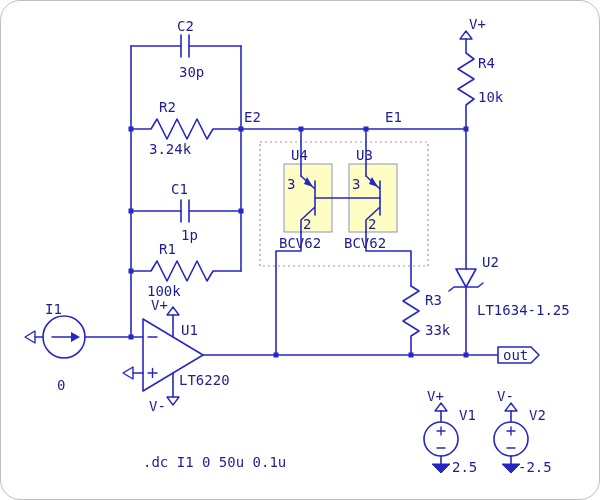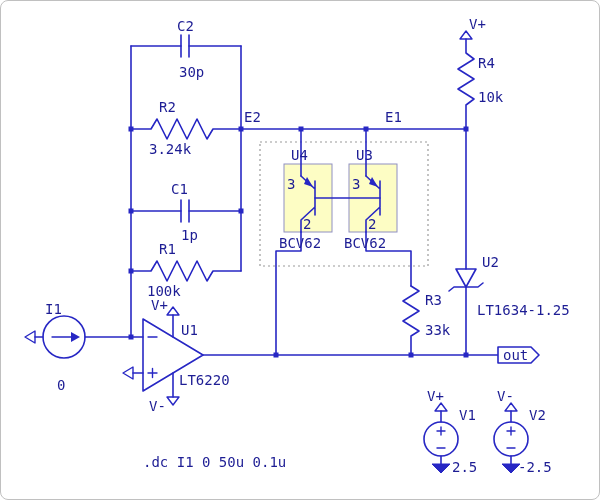--- a/index.html
+++ b/index.html
@@ -1,20 +1,20 @@
 <!DOCTYPE html>
 <html style="--wire: #2727c4; --text: #1d1d94; --component_fill: #fdfdc4; --selection: #9a9a9a; --canvas: #ffffff; --border: #c0c0c0;"><head>
 <meta charset="utf-8">
 <style>
   html,body{margin:0;padding:0;background:#fff;}
   .frame{
     width:600px;height:500px;box-sizing:border-box;
     background:var(--canvas,#ffffff);
     border:1px solid var(--border,#c0c0c0);
-    border-radius:8px;overflow:hidden;
+    border-radius:20px;overflow:hidden;
   }
   svg{display:block;}
   .wire{stroke:var(--wire,#2727c4);stroke-width:1.6;fill:none;stroke-linejoin:round;stroke-linecap:round;}
   .sym{stroke:var(--wire,#2727c4);stroke-width:1.6;fill:none;stroke-linejoin:round;stroke-linecap:round;}
   .thin{stroke-width:1.4;}
   .solid{fill:var(--wire,#2727c4);stroke:var(--wire,#2727c4);stroke-width:1;}
   .dot{fill:var(--wire,#2727c4);stroke:none;}
   .txt{fill:var(--text,#1d1d94);font-family:"DejaVu Sans Mono",monospace;font-size:14px;}
   .tbox{fill:var(--component_fill,#fdfdc4);stroke:#8f8fc2;stroke-width:1;}
   .selbox{fill:none;stroke:var(--selection,#9a9a9a);stroke-width:1.2;stroke-dasharray:2 3;}

